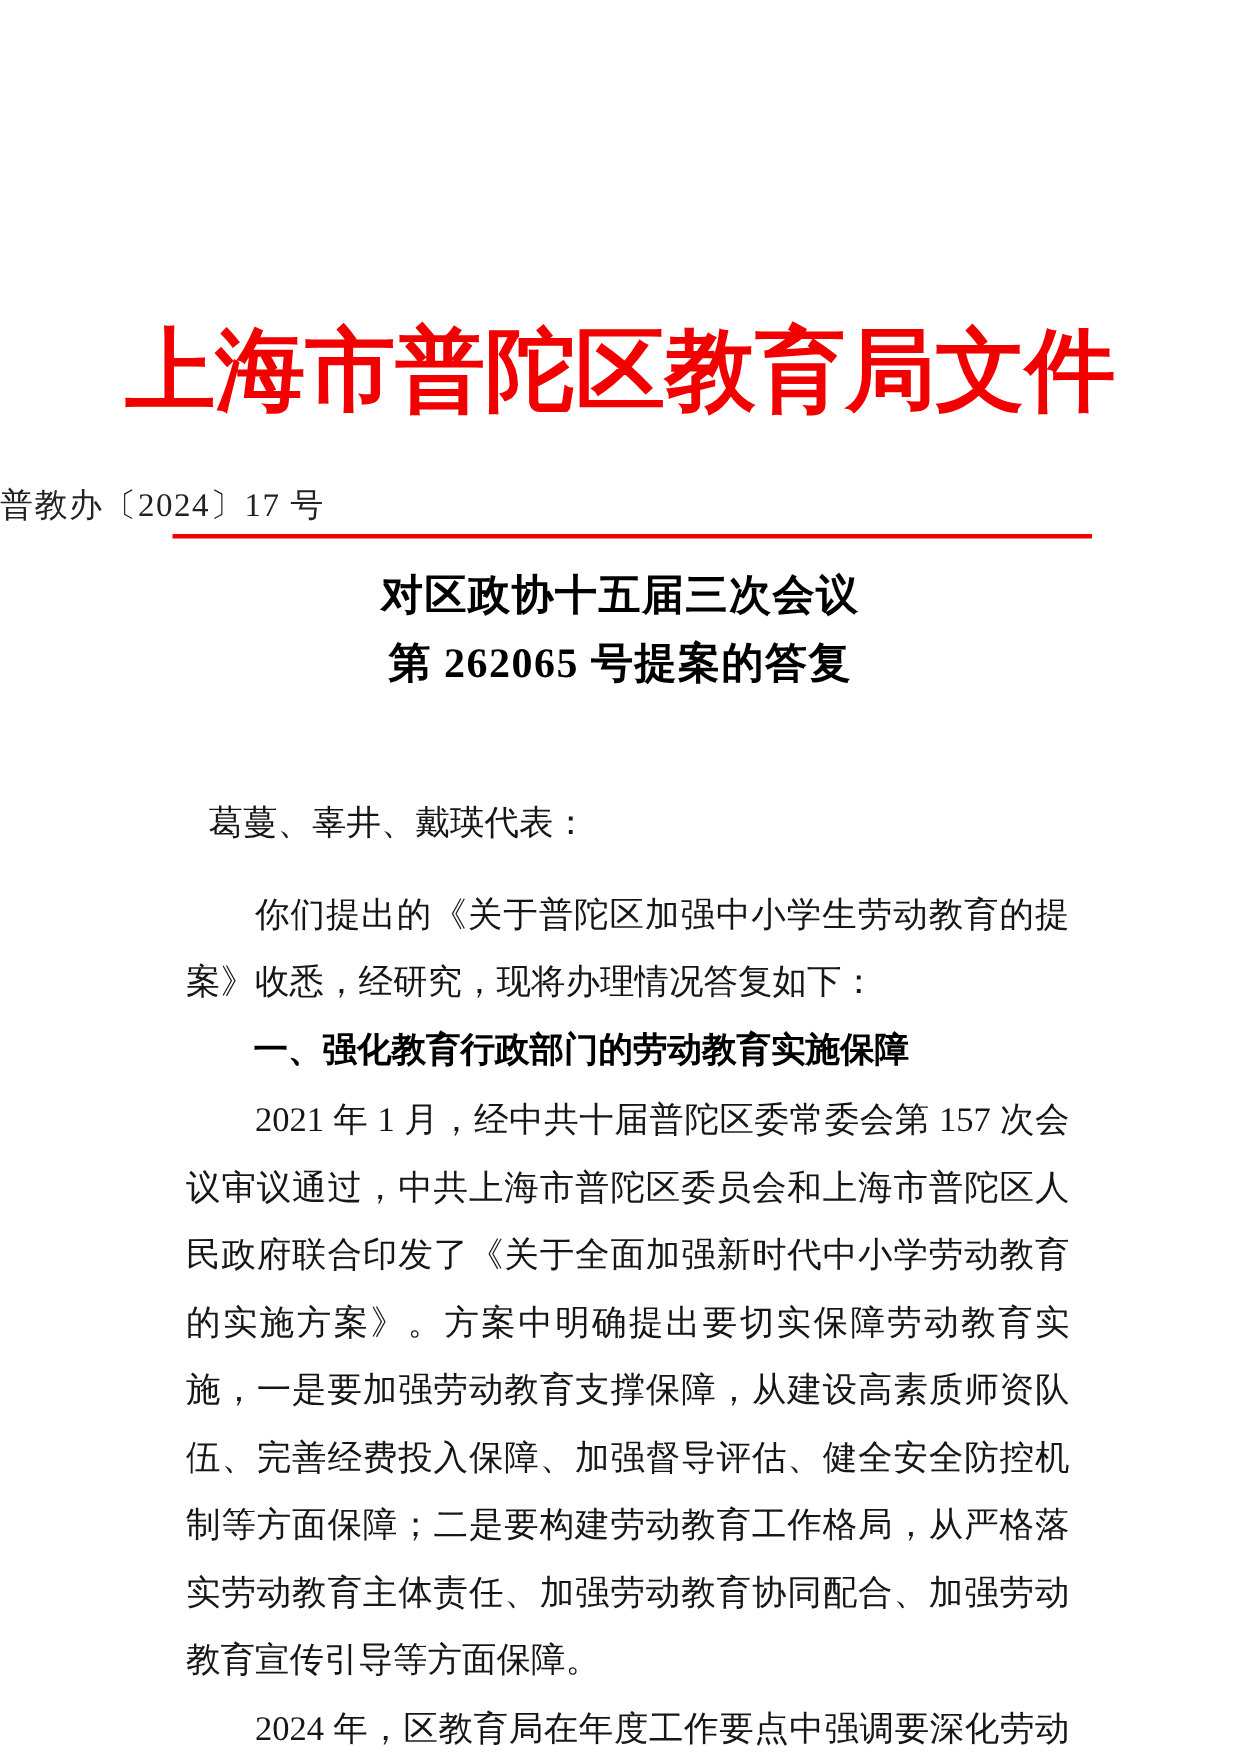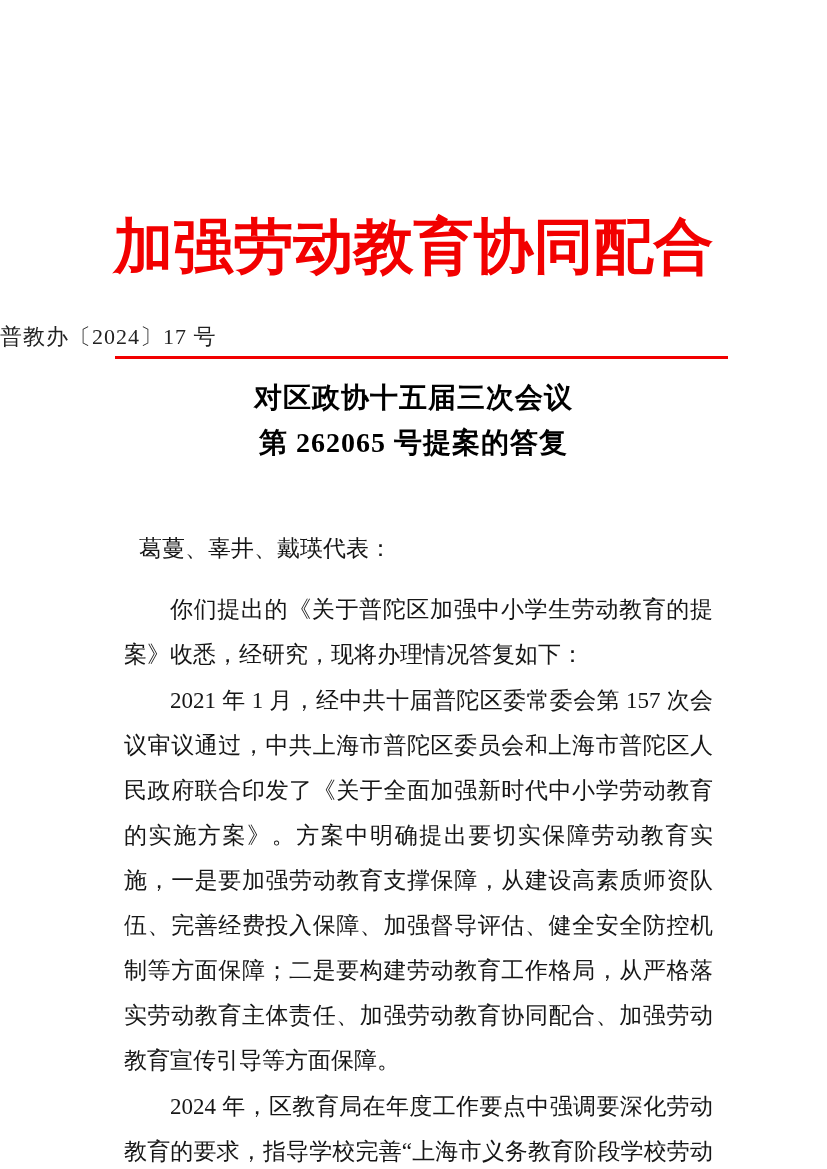--- a/index.html
+++ b/index.html
@@ -104,31 +104,32 @@
     font-family: "DejaVu Sans", "Liberation Sans", sans-serif;
     color: #000000;
   }
 </style>
 </head>
 <body>
 
 <div class="page">
 
 
-  <div class="agency-title">加强劳动教育协同配合</div>
+  <div class="agency-title">上海市普陀区教育局文件</div>
 
   <div class="doc-number">普教办〔2024〕17 号</div>
 
   <div class="red-rule"></div>
 
   <div class="doc-title">
     <div>对区政协十五届三次会议</div>
     <div>第 262065 号提案的答复</div>
   </div>
 
   <div class="body-col">
     <p class="salutation">葛蔓、辜井、戴瑛代表：</p>
     <p class="para">你们提出的《关于普陀区加强中小学生劳动教育的提案》收悉，经研究，现将办理情况答复如下：</p>
+    <p class="section-heading">一、强化教育行政部门的劳动教育实施保障</p>
     <p class="para">2021 年 1 月，经中共十届普陀区委常委会第 157 次会议审议通过，中共上海市普陀区委员会和上海市普陀区人民政府联合印发了《关于全面加强新时代中小学劳动教育的实施方案》。方案中明确提出要切实保障劳动教育实施，一是要加强劳动教育支撑保障，从建设高素质师资队伍、完善经费投入保障、加强督导评估、健全安全防控机制等方面保障；二是要构建劳动教育工作格局，从严格落实劳动教育主体责任、加强劳动教育协同配合、加强劳动教育宣传引导等方面保障。</p>
     <p class="para">2024 年，区教育局在年度工作要点中强调要深化劳动教育的要求，指导学校完善“上海市义务教育阶段学校劳动课</p>
   </div>
 
 </div>
 
 </body></html>

